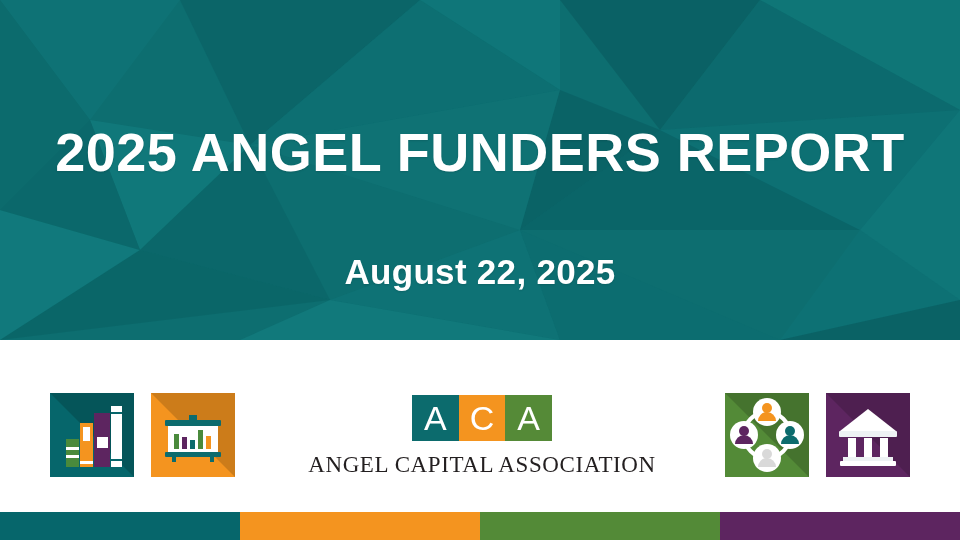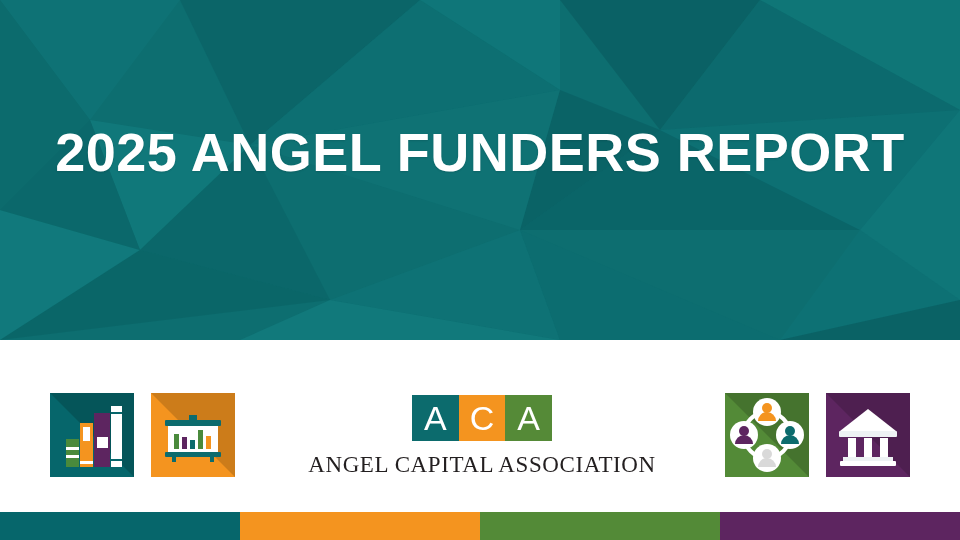--- a/index.html
+++ b/index.html
@@ -204,20 +204,21 @@
         <polygon points="560,340 520,230 780,340" fill="#0c6c6f" opacity="0.6"></polygon>
         <polygon points="780,340 960,300 960,340" fill="#0a5d61" opacity="0.7"></polygon>
         <polygon points="90,120 0,210 140,250" fill="#0a6265" opacity="0.5"></polygon>
         <polygon points="250,145 560,90 520,230" fill="#11787b" opacity="0.45"></polygon>
         <polygon points="660,130 860,230 960,110" fill="#0e7477" opacity="0.4"></polygon>
       </g>
     </svg>
 
     <div class="hero-inner">
       <div class="title" style="color: rgb(255, 255, 255);">2025 ANGEL FUNDERS REPORT</div>
+      <div class="subtitle" style="color: rgb(255, 255, 255);">August 22, 2025</div>
     </div>
   </div>
 
   <div class="band">
 
     <div class="icon-tile tile-books" style="background: rgb(6, 102, 107);">
       <div class="tile-shadow"></div>
       <svg class="tile-svg" viewBox="0 0 84 84">
 
         <rect x="16" y="46" width="13" height="28" fill="#4a8a3c"></rect>

